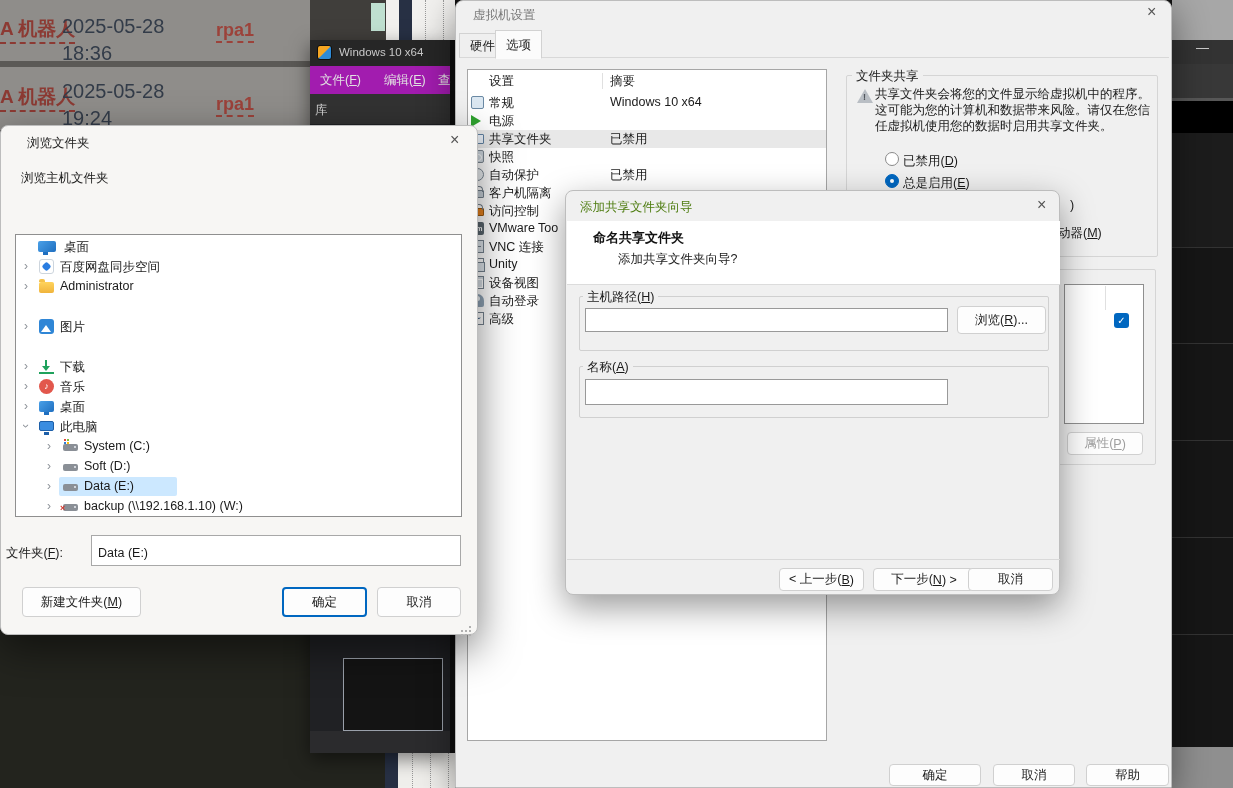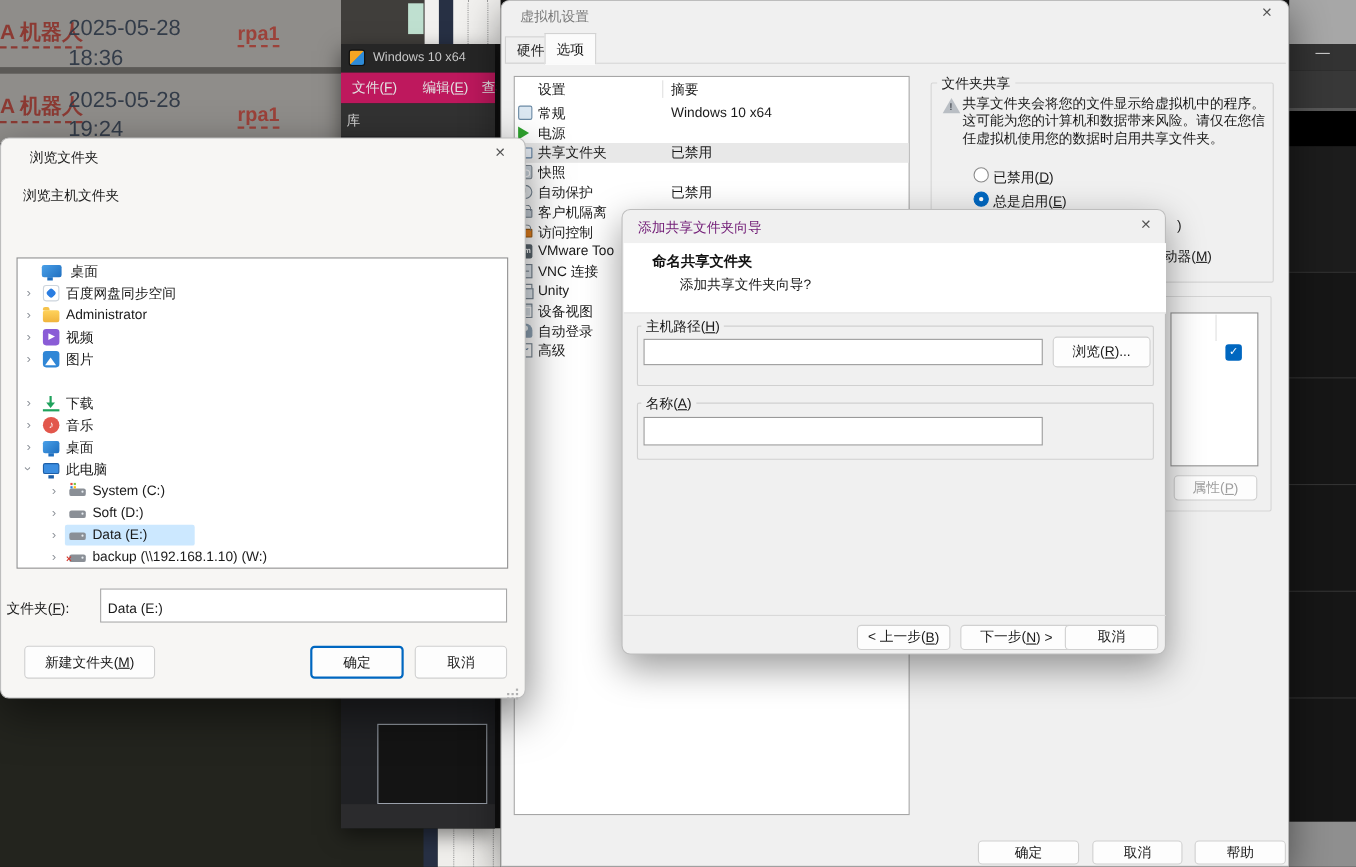--- a/index.html
+++ b/index.html
@@ -24,21 +24,21 @@
   
   #right-strip{left:1172px;top:0;width:61px;height:788px;background:#161616;z-index:0}
   .rs{position:absolute;left:0;width:61px}
   #rs-min{color:#dddddd;font-size:13px}
   
   #vmware{left:310px;top:40px;width:140px;height:713px;background:#202124;z-index:1;box-shadow:0 6px 18px rgba(0,0,0,.5)}
   #vm-title{position:absolute;left:0;top:0;width:100%;height:26px;background:#262626}
   #vm-logo{position:absolute;left:7px;top:5px;width:15px;height:15px;border-radius:3px;
     background:linear-gradient(135deg,#f5a623 0%,#f5a623 48%,#2e8bd8 52%,#2e8bd8 100%);border:1px solid #0f0f0f}
   #vm-title-text{position:absolute;left:29px;top:6px;width:108px;overflow:hidden;color:#c8c8c8;font-size:11.5px;white-space:nowrap}
-  #vm-menubar{position:absolute;left:0;top:26px;width:100%;height:28px;background:#be185d;color:#e2e2e2}
+  #vm-menubar{position:absolute;left:0;top:26px;width:100%;height:28px;background:#a21caf;color:#e2e2e2}
   .vm-menu{position:absolute;top:6px;white-space:nowrap;overflow:hidden}
   #vm-librow{position:absolute;left:0;top:54px;width:100%;height:30px;background:#323232;color:#d5d5d5}
   #vm-lib{position:absolute;left:5px;top:8px}
   #vm-screen{position:absolute;left:33px;top:618px;width:100px;height:73px;background:#141414;border:1px solid #9aa0aa}
   #vm-screenbase{position:absolute;left:0px;top:691px;width:140px;height:22px;background:#2b2b2d}
   
   .dialog{position:absolute;background:#f0f0f0;border:1px solid #bdbdbd;border-radius:8px}
   .dlg-title{position:absolute;font-size:12.5px;white-space:nowrap}
   .dlg-close{position:absolute;font-size:16px;color:#555;cursor:default;line-height:16px}
   .btn{position:absolute;background:#fdfdfd;border:1px solid #d0d0d0;border-radius:4px;
@@ -95,21 +95,21 @@
   .radio.on{background:#0067c0;border-color:#0067c0}
   .radio.on::after{content:"";position:absolute;left:4px;top:4px;width:4px;height:4px;background:#fff;border-radius:50%}
   .radlab{position:absolute;white-space:nowrap}
   .frag{position:absolute;white-space:nowrap;color:#1a1a1a}
   #flist{position:absolute;background:#fff;border:1px solid #8f8f8f}
   #flist-div{position:absolute;width:1px;height:24px;background:#e0e0e0}
   .checkbox{position:absolute;width:15px;height:15px;background:#0067c0;border-radius:3px;color:#fff;
     font-size:10px;text-align:center;line-height:15px}
   
   #wizard{left:565px;top:190px;width:495px;height:405px;z-index:3;box-shadow:0 12px 34px rgba(0,0,0,.4)}
-  #wiz-title{left:14px;top:8px;color:#701a75}
+  #wiz-title{left:14px;top:8px;color:#4d7c0f}
   #wiz-close{left:471px;top:6px}
   #wiz-header{position:absolute;left:1px;top:30px;width:493px;height:64px;background:#fff;border-bottom:1px solid #dcdcdc}
   #wiz-heading{position:absolute;left:26px;top:8px;font-weight:bold;font-size:13px;color:#111}
   #wiz-subheading{position:absolute;left:51px;top:30px}
   #wiz-sep{position:absolute;left:1px;top:368px;width:493px;height:1px;background:#d9d9d9}
   
   #browse{left:0;top:125px;width:478px;height:510px;background:#f7f6f4;z-index:4;box-shadow:0 14px 40px rgba(0,0,0,.5)}
   #br-title{left:26px;top:9px;color:#1b1b1b}
   #br-close{left:449px;top:6px}
   #br-sub{position:absolute;left:20px;top:44px}
@@ -346,25 +346,20 @@
     <div class="trow" style="top:22px">
         <span class="chev" style="left:8px"></span>
         <span class="tic t-baidu" style="left:23px"></span>
         <span class="tlab" style="left:44px">百度网盘同步空间</span>
       </div>
     <div class="trow" style="top:42px">
         <span class="chev" style="left:8px"></span>
         <span class="tic t-folder" style="left:23px"></span>
         <span class="tlab" style="left:44px">Administrator</span>
       </div>
-    <div class="trow" style="top:62px">
-        <span class="chev" style="left:8px"></span>
-        <span class="tic t-video" style="left:23px"></span>
-        <span class="tlab" style="left:44px">视频</span>
-      </div>
     <div class="trow" style="top:82px">
         <span class="chev" style="left:8px"></span>
         <span class="tic t-pic" style="left:23px"></span>
         <span class="tlab" style="left:44px">图片</span>
       </div>
     <div class="trow" style="top:122px">
         <span class="chev" style="left:8px"></span>
         <span class="tic t-dl" style="left:23px"></span>
         <span class="tlab" style="left:44px">下载</span>
       </div>

